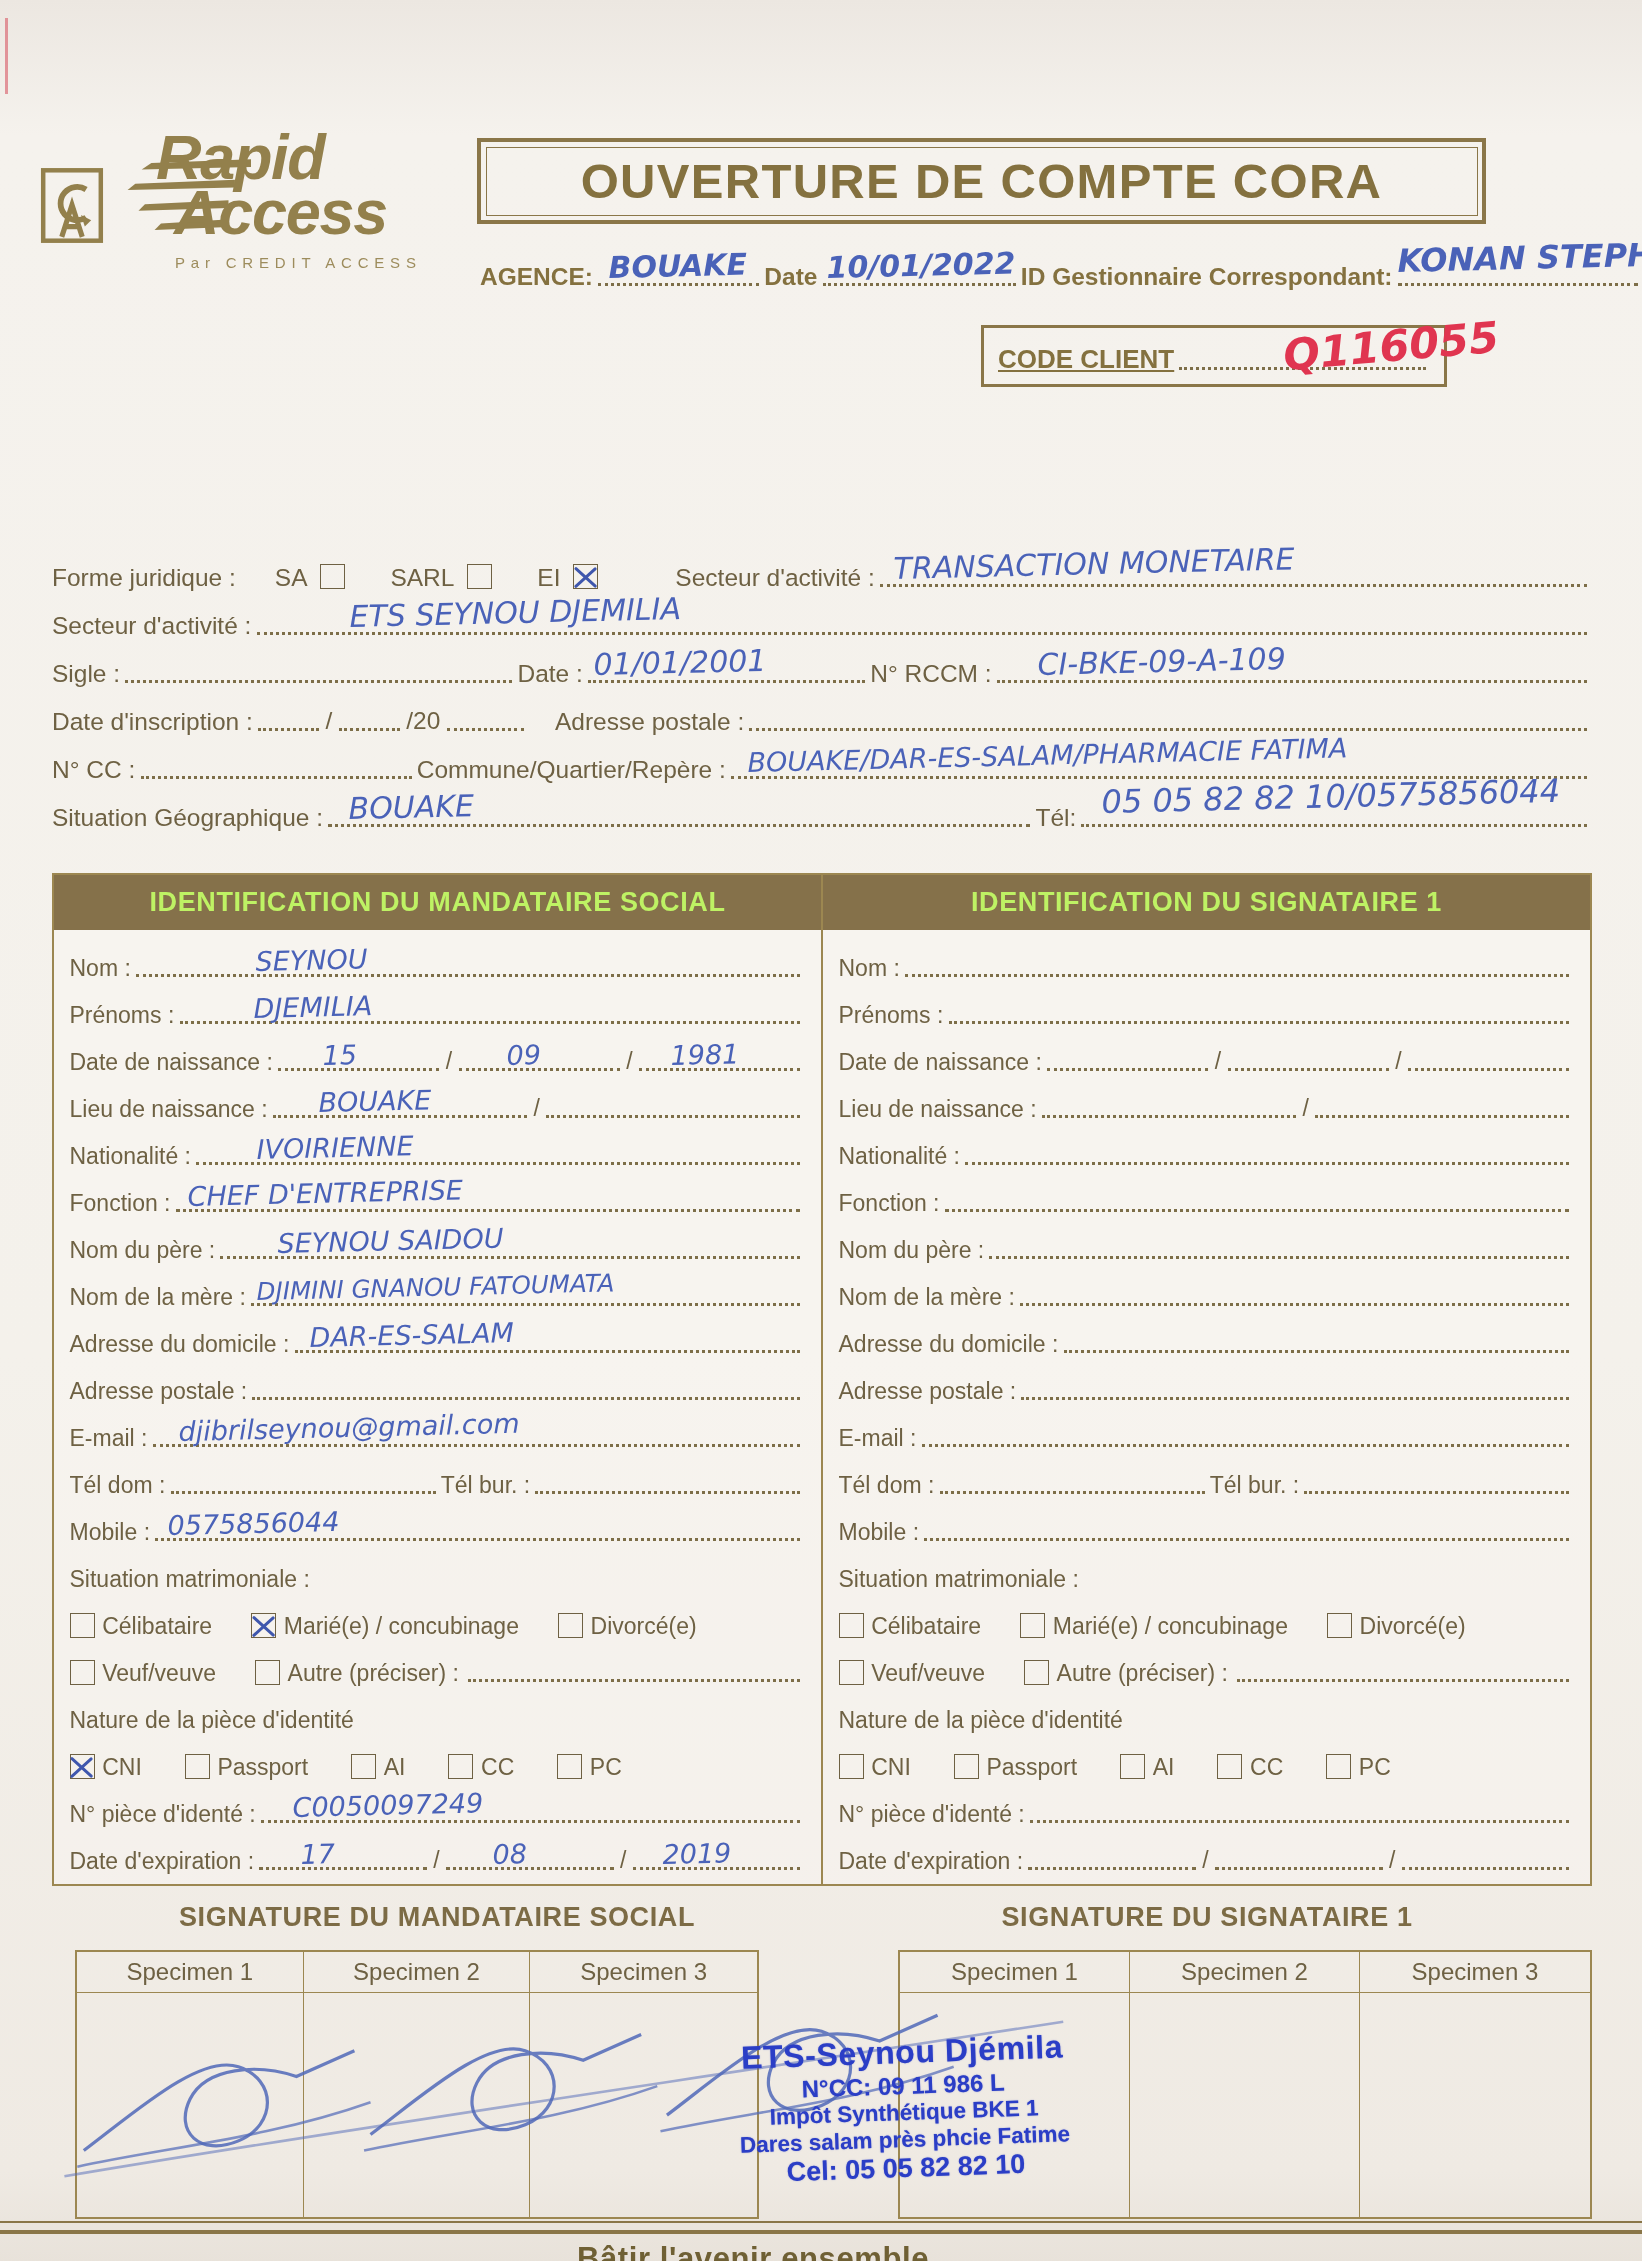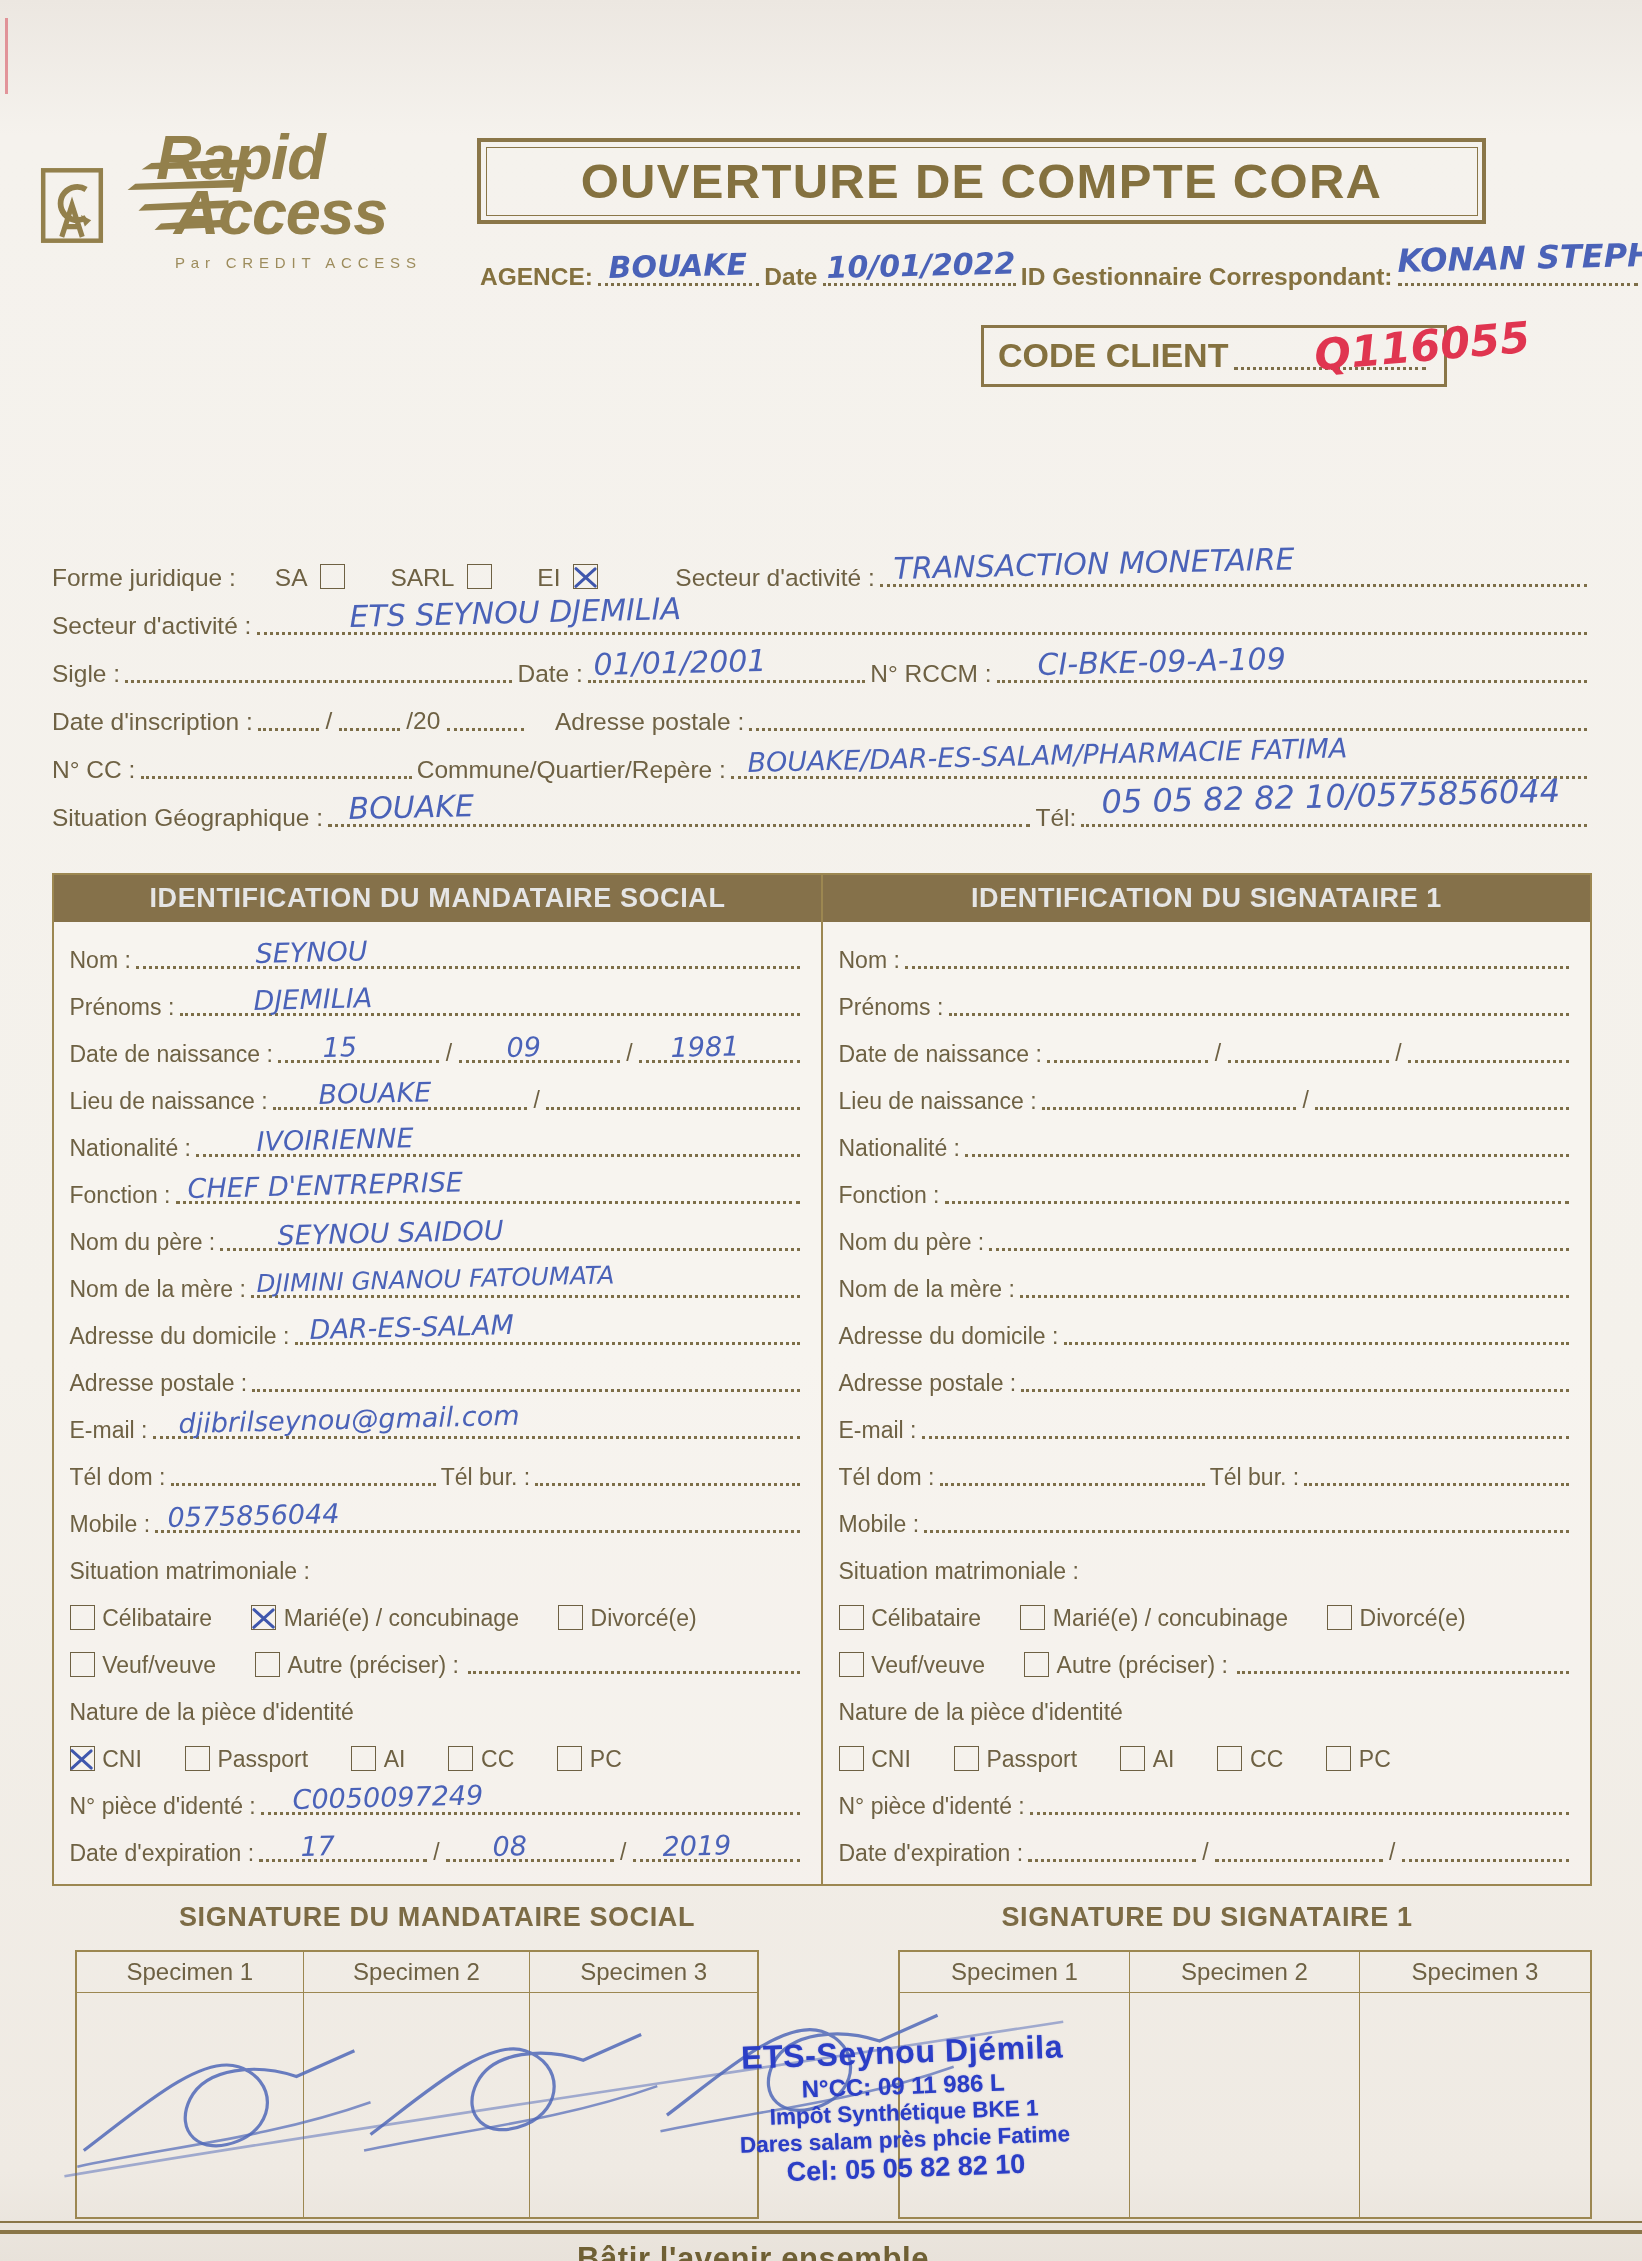--- a/index.html
+++ b/index.html
@@ -14,21 +14,21 @@
     font-size:63px;line-height:55px;color:#93804c;letter-spacing:-1.3px;}
   .brand .b2{display:block;margin-left:18px;}
   .logo-sub{position:absolute;left:135px;top:120px;font-size:15px;letter-spacing:5.8px;color:#9d8c5c;}
   .titlebox{position:absolute;left:477px;top:138px;width:1009px;height:86px;
     border:4.5px solid #8a7648;padding:4.5px;box-sizing:border-box;}
   .titlebox-in{border:1.9px solid #8a7648;width:100%;height:100%;display:flex;align-items:center;justify-content:center;box-sizing:border-box;}
   .title{font-size:49px;font-weight:bold;color:#84713f;letter-spacing:1.3px;}
   .agence-row{position:absolute;left:480px;top:263px;width:1163px;display:flex;align-items:flex-end;font-size:24.5px;font-weight:bold;color:#84713f;}
   .code-box{position:absolute;left:981px;top:325px;width:466px;height:62px;border:3.2px solid #8a7648;
     display:flex;align-items:flex-end;padding:0 13px 9px 14px;box-sizing:border-box;}
-  .code-lbl{font-size:34px;font-weight:bold;color:#84713f;white-space:nowrap;}
+  .code-lbl{font-size:26px;font-weight:bold;color:#84713f;white-space:nowrap;text-decoration:underline;}
   
   .lbl{white-space:nowrap;}
   .dots{flex:1;position:relative;border-bottom:3.2px dotted #7d6e48;margin:0 5.2px 5.2px 5.2px;}
   .dots.fix{flex:none;}
   .sep{margin:0 1.3px 1.3px 1.3px;}
   .hw{position:absolute;bottom:-2.6px;left:7%;color:#4a62b8;font-size:30px;font-style:italic;
     font-family:"DejaVu Sans",sans-serif;white-space:nowrap;transform:rotate(-1.4deg);transform-origin:left bottom;z-index:3;}
   .hw.big{font-size:33px;}
   .hw.up{bottom:2.6px;}
   .hw-red{position:absolute;bottom:-3.9px;left:42%;color:#e03550;font-size:43px;font-weight:bold;font-style:italic;
@@ -41,21 +41,21 @@
   .cb{width:23px;height:23px;border:1.9px solid #6e6143;display:inline-block;position:relative;margin:0 0 2.6px 9px;flex:none;}
   .cb.checked::before,.cb.checked::after{content:"";position:absolute;left:-3.2px;right:-3.2px;top:48%;height:3.2px;background:#3f57ad;border-radius:1.9px;}
   .cb.checked::before{transform:rotate(42deg);}
   .cb.checked::after{transform:rotate(-42deg);}
   .cblbl{margin:0 3.9px 0 7.7px;white-space:nowrap;text-align:center;}
   
   .cols{position:absolute;left:52px;top:873px;width:1540px;height:1013px;display:flex;}
   .col{flex:1;border:2.6px solid #9c8751;box-sizing:border-box;display:flex;flex-direction:column;background:rgba(252,250,246,.35);}
   .col.left{border-right-width:1.3px;}
   .col.right{border-left-width:1.3px;}
-  .col-head{height:47px;background:#85714a;color:#e5e5e5;display:flex;align-items:center;justify-content:center;
+  .col-head{height:55px;background:#85714a;color:#bef264;display:flex;align-items:center;justify-content:center;
     font-size:27px;font-weight:bold;letter-spacing:0.6px;flex:none;}
   .col-body{flex:1;padding:5.2px 15.5px 6.4px 15.5px;font-size:23px;display:flex;flex-direction:column;}
   .frow{display:flex;align-items:flex-end;height:47px;}
   .frow .hw{font-size:27px;}
   
   .sig-wrap{position:absolute;left:52px;top:1902px;width:1540px;}
   .sig-heads{display:flex;}
   .sig-head{width:770px;text-align:center;font-size:27px;font-weight:bold;color:#7c6b45;letter-spacing:0.6px;}
   .sig-tables{display:flex;margin-top:17px;justify-content:space-between;}
   .sig-table{border:2.6px solid #9c8751;display:flex;flex-wrap:wrap;box-sizing:border-box;}

